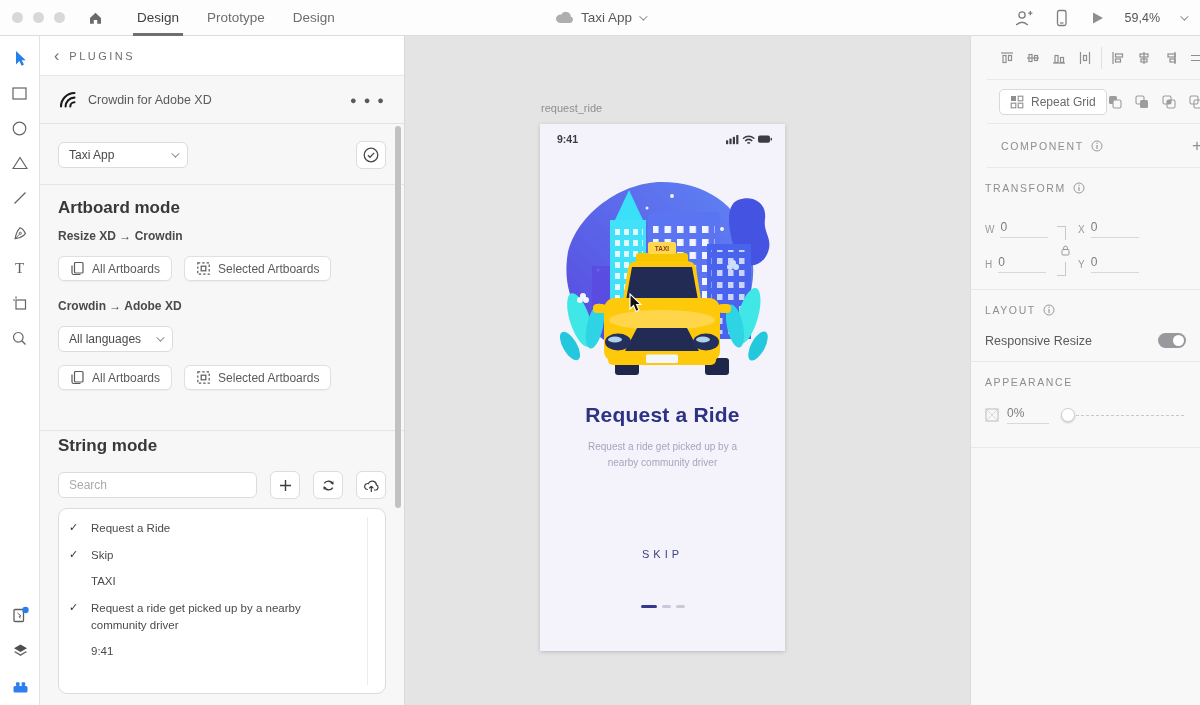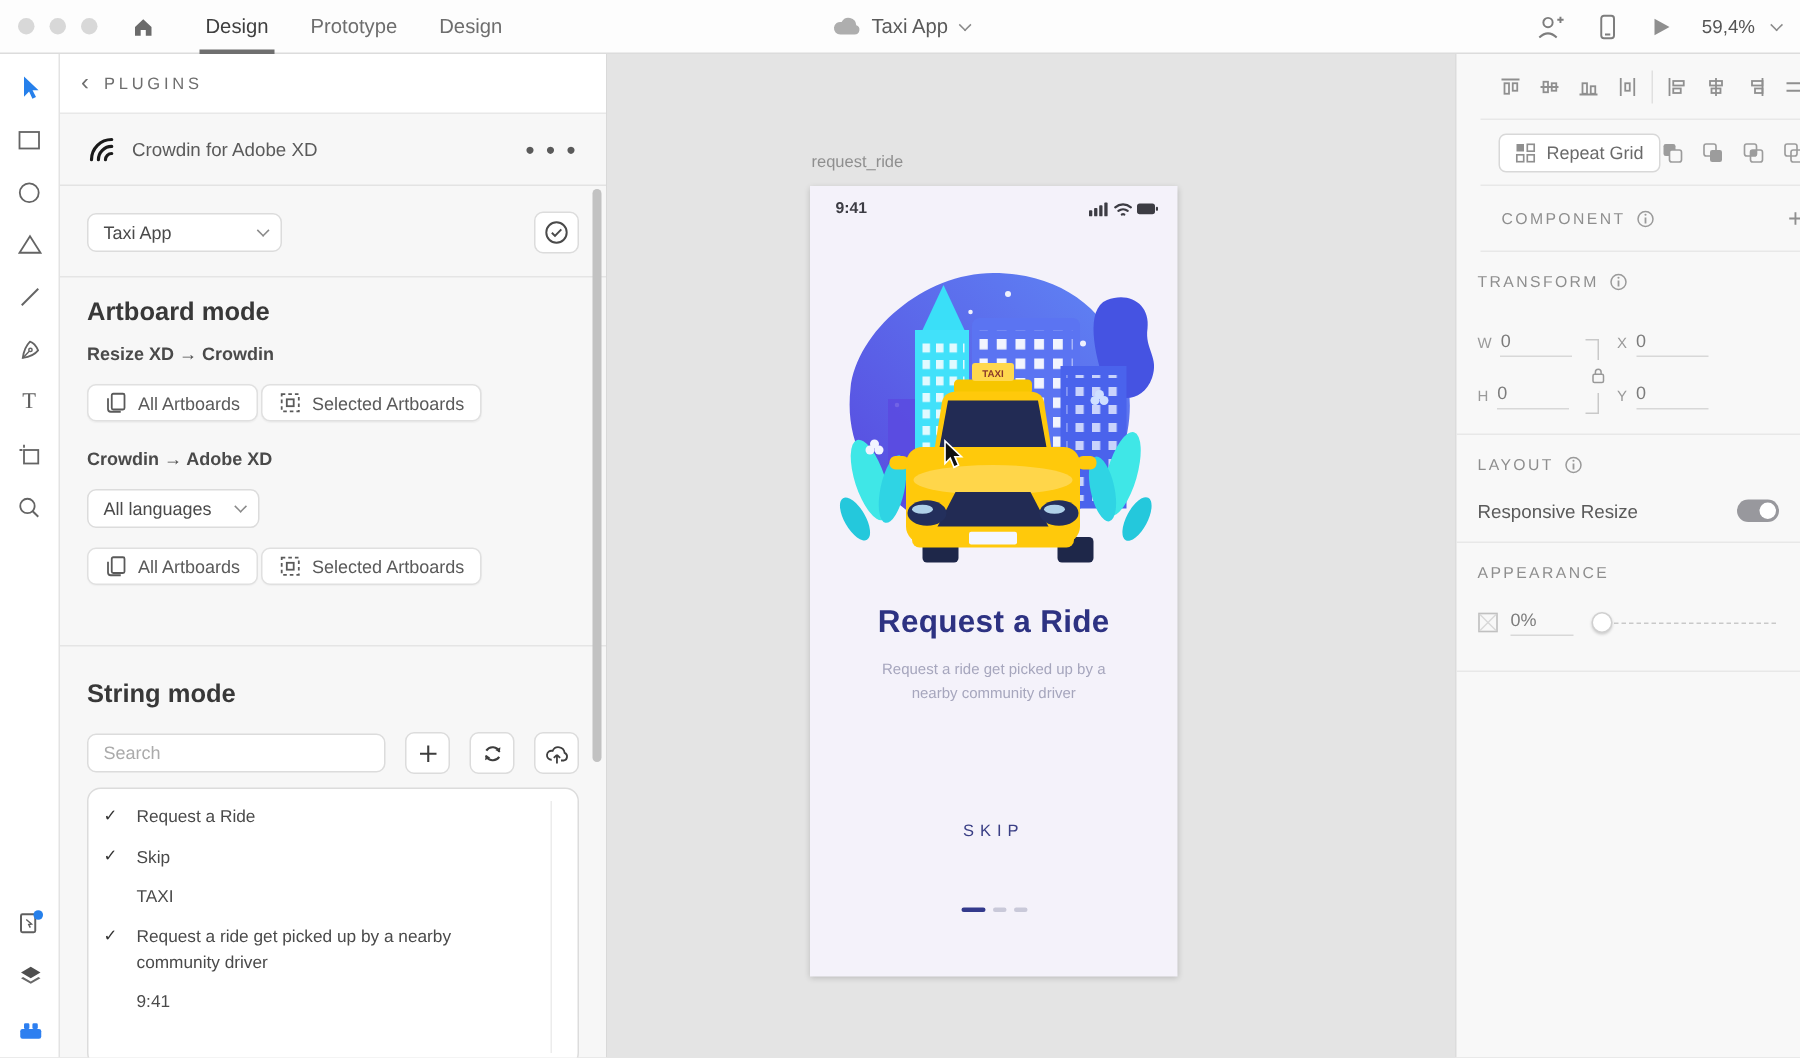--- a/index.html
+++ b/index.html
@@ -11,21 +11,21 @@
   .topbar { position:absolute; top:0; left:0; width:1200px; height:36px; background:#fdfdfd; border-bottom:1px solid #dcdcdc; z-index:30; display:flex; align-items:center; }
   .traffic { display:flex; gap:10px; margin-left:12px; }
   .traffic span { width:11px; height:11px; border-radius:50%; background:#d8d8d8; }
   .home-btn { margin-left:20px; }
   .tabs { display:flex; margin-left:18px; height:36px; }
   .tab { padding:0 14px; display:flex; align-items:center; font-size:13.5px; color:#6e6e6e; position:relative; cursor:default; }
   .tab.active { color:#3f3f3f; }
   .tab.active::after { content:""; position:absolute; left:10px; right:10px; bottom:0; height:3px; background:#6f6f6f; }
   .doc-chip { position:absolute; left:50%; transform:translateX(-50%); display:flex; align-items:center; gap:7px; font-size:13.5px; color:#5a5a5a; }
   .topbar-right { position:absolute; right:14px; display:flex; align-items:center; gap:20px; }
-  .zoom-chip { display:flex; align-items:center; gap:10px; font-size:12.5px; color:#555; }
+  .zoom-chip { display:flex; align-items:center; gap:20px; font-size:12.5px; color:#555; }
   .chev { width:6px; height:6px; border-right:1.4px solid #8a8a8a; border-bottom:1.4px solid #8a8a8a; transform:rotate(45deg) translateY(-2px); }
 
   
   .tools { position:absolute; left:0; top:36px; bottom:0; width:40px; background:#ffffff; border-right:1px solid #e3e3e3; z-index:20; }
   .tools-top { display:flex; flex-direction:column; align-items:center; padding-top:12px; gap:15px; }
   .tools-bottom { position:absolute; bottom:8px; left:0; width:40px; display:flex; flex-direction:column; align-items:center; gap:16px; }
   .tool { width:20px; height:20px; display:flex; align-items:center; justify-content:center; }
   .tool-text { font-size:15px; color:#5f5f5f; font-family:"Liberation Serif", serif; }
 
   
@@ -39,21 +39,21 @@
   .pp-body { padding:0 18px; position:relative; }
   .row-flex { display:flex; align-items:center; }
   .select { background:#fff; border:1px solid #dcdcdc; border-radius:6px; height:26px; display:flex; align-items:center; padding:0 10px; font-size:12px; color:#4a4a4a; gap:10px; }
   .select .chev { margin-left:auto; }
   .sel-project { width:130px; margin-top:17px; }
   .icon-btn { background:#fff; border:1px solid #dcdcdc; border-radius:6px; width:30px; height:28px; display:flex; align-items:center; justify-content:center; }
   .check-btn { margin-top:17px; margin-left:auto; }
   .pp-divider { border:none; border-top:1px solid #e5e5e5; margin:15px -18px 0; }
   .pp-h1 { font-size:17px; font-weight:bold; color:#383838; margin-top:13px; }
   .pp-dir { font-size:12px; font-weight:bold; color:#4a4a4a; margin-top:11px; }
-  .btn-row { display:flex; gap:2px; margin-top:13px; }
+  .btn-row { display:flex; gap:12px; margin-top:13px; }
   .pp-btn { background:#fff; border:1px solid #e0e0e0; border-radius:6px; height:25px; display:flex; align-items:center; gap:7px; padding:0 11px; font-size:12px; color:#5a5a5a; box-shadow:0 0.5px 1px rgba(0,0,0,.04); }
   .sel-lang { width:115px; margin-top:13px; }
   .search-row { display:flex; gap:13px; margin-top:15px; align-items:center; }
   .search-input { flex:1; height:26px; background:#fff; border:1px solid #dcdcdc; border-radius:6px; padding:0 10px; font-size:12px; color:#14532d; font-family:"Liberation Sans",sans-serif; outline:none; }
   .search-input::placeholder { color:#ababab; }
   .string-list { margin-top:9px; background:#fff; border:1px solid #dcdcdc; border-radius:9px; height:186px; position:relative; padding:6px 0; overflow:hidden; }
   .string-row { display:flex; padding:5px 30px 5px 10px; font-size:11.5px; color:#4a4a4a; line-height:1.45; }
   .string-check { width:22px; flex:none; color:#333; font-size:11px; }
   .list-scroll-track { position:absolute; right:17px; top:8px; bottom:8px; width:1px; background:#ececec; }
   .pp-scrollbar { position:absolute; right:3px; top:90px; width:6px; height:382px; background:#c2c2c2; border-radius:3px; }
@@ -290,21 +290,21 @@
       </button>
       <button class="pp-btn">
         <svg width="15" height="15" viewBox="0 0 15 15">
             <rect x="1.8" y="1.8" width="11.4" height="11.4" fill="none" stroke="#5a5a5a" stroke-width="1.2" stroke-dasharray="2.4 2"></rect>
             <rect x="5.2" y="5.2" width="4.6" height="4.6" fill="none" stroke="#5a5a5a" stroke-width="1.2"></rect>
           </svg>
         <span>Selected Artboards</span>
       </button>
     </div>
     <hr class="pp-divider" style="margin-top:40px;">
-    <h2 class="pp-h1" style="margin-top:22px;">String mode</h2>
+    <h2 class="pp-h1" style="margin-top:5px;">String mode</h2>
     <div class="search-row">
       <input class="search-input" placeholder="Search" style="">
       <div class="icon-btn">
         <svg width="13" height="13" viewBox="0 0 13 13">
             <path d="M6.5,1 V12 M1,6.5 H12" stroke="#3d3d3d" stroke-width="1.4"></path>
           </svg>
       </div>
       <div class="icon-btn">
         <svg width="15" height="15" viewBox="0 0 15 15">
             <g fill="none" stroke="#3d3d3d" stroke-width="1.4">

